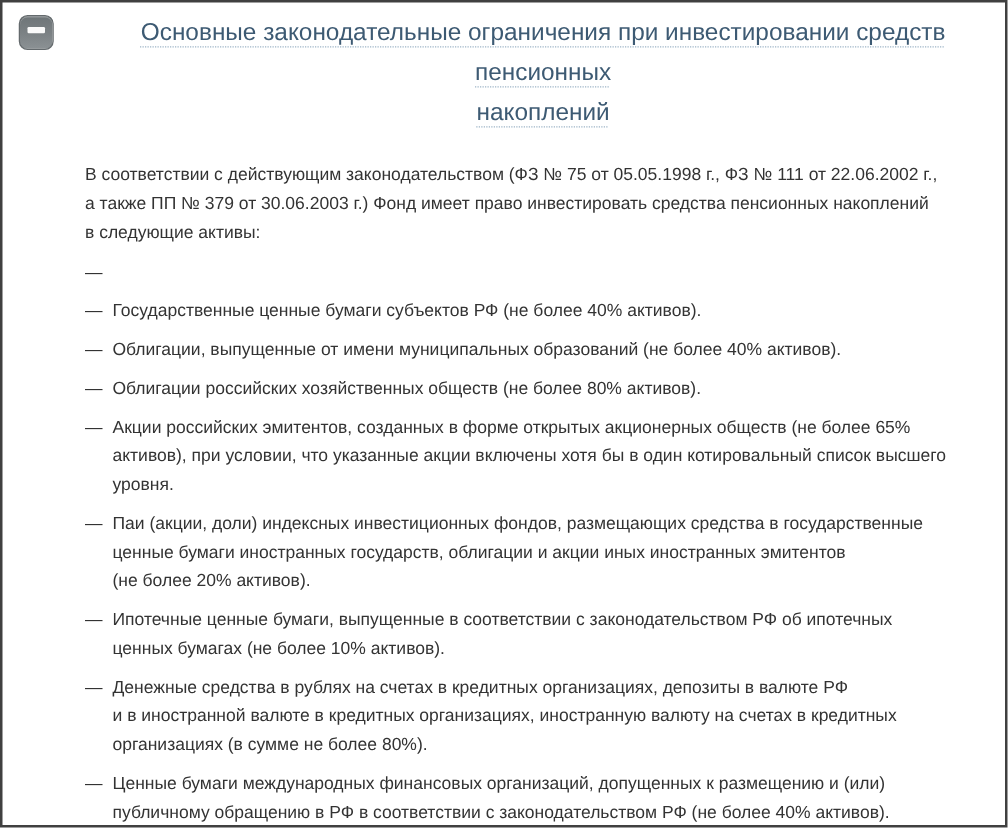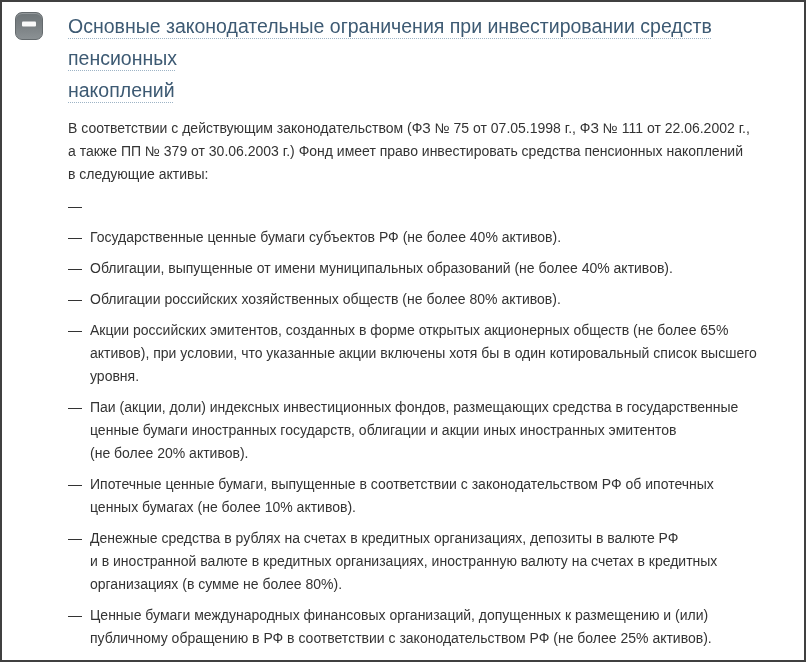--- a/index.html
+++ b/index.html
@@ -29,32 +29,33 @@
   .minus-bar {
     position: absolute;
     left: 50%; top: 44%;
     transform: translate(-50%, -50%);
     width: 14px; height: 5px;
     background: #fafafa;
     border-radius: 1px;
     display: block;
   }
   .section-title {
-    margin: 0 0 1px 25px;
+    margin: 0 0 12px 25px;
     font-size: 19.5px;
     font-weight: 400;
     line-height: 32px;
     color: #3d5a73;
     white-space: pre-line;
     text-decoration: underline;
     text-decoration-style: dotted;
     text-decoration-color: #9db4c6;
     text-decoration-thickness: 1px;
     text-underline-offset: 5px;
     cursor: pointer;
+    text-align: center;
   }
 
   .content {
     margin: 10px 0 0 53px;
     color: #333333;
     font-size: 14px;
     line-height: 23px;
   }
   .intro { margin: 0; white-space: pre-line; }
 
@@ -69,21 +70,21 @@
 <div class="page">
   <div class="header">
     <button class="toggle-btn">
       <span class="minus-bar"></span>
     </button>
     <h1 class="section-title">Основные законодательные ограничения при инвестировании средств пенсионных
 накоплений</h1>
   </div>
 
   <div class="content">
-    <p class="intro">В соответствии с действующим законодательством (ФЗ № 75 от 07.05.1998 г., ФЗ № 111 от 22.06.2002 г.,
+    <p class="intro">В соответствии с действующим законодательством (ФЗ № 75 от 05.05.1998 г., ФЗ № 111 от 22.06.2002 г.,
 а также ПП № 379 от 30.06.2003 г.) Фонд имеет право инвестировать средства пенсионных накоплений
 в следующие активы:</p>
 
     <ul class="restrictions">
       <li>
         <span class="dash">—</span>
       </li>
       <li>
         <span class="dash">—</span>
         <span class="item-text">Государственные ценные бумаги субъектов РФ (не более 40% активов).</span>
@@ -115,21 +116,21 @@
       </li>
       <li>
         <span class="dash">—</span>
         <span class="item-text">Денежные средства в рублях на счетах в кредитных организациях, депозиты в валюте РФ
 и в иностранной валюте в кредитных организациях, иностранную валюту на счетах в кредитных
 организациях (в сумме не более 80%).</span>
       </li>
       <li>
         <span class="dash">—</span>
         <span class="item-text">Ценные бумаги международных финансовых организаций, допущенных к размещению и (или)
-публичному обращению в РФ в соответствии с законодательством РФ (не более 25% активов).</span>
+публичному обращению в РФ в соответствии с законодательством РФ (не более 40% активов).</span>
       </li>
       <li>
         <span class="dash">—</span>
         <span class="item-text">Депозиты в кредитной организации и ценные бумаги, эмитированные этой кредитной организацией,
 в сумме не должны превышать 25% активов.</span>
       </li>
     </ul>
   </div>
 </div>
 

